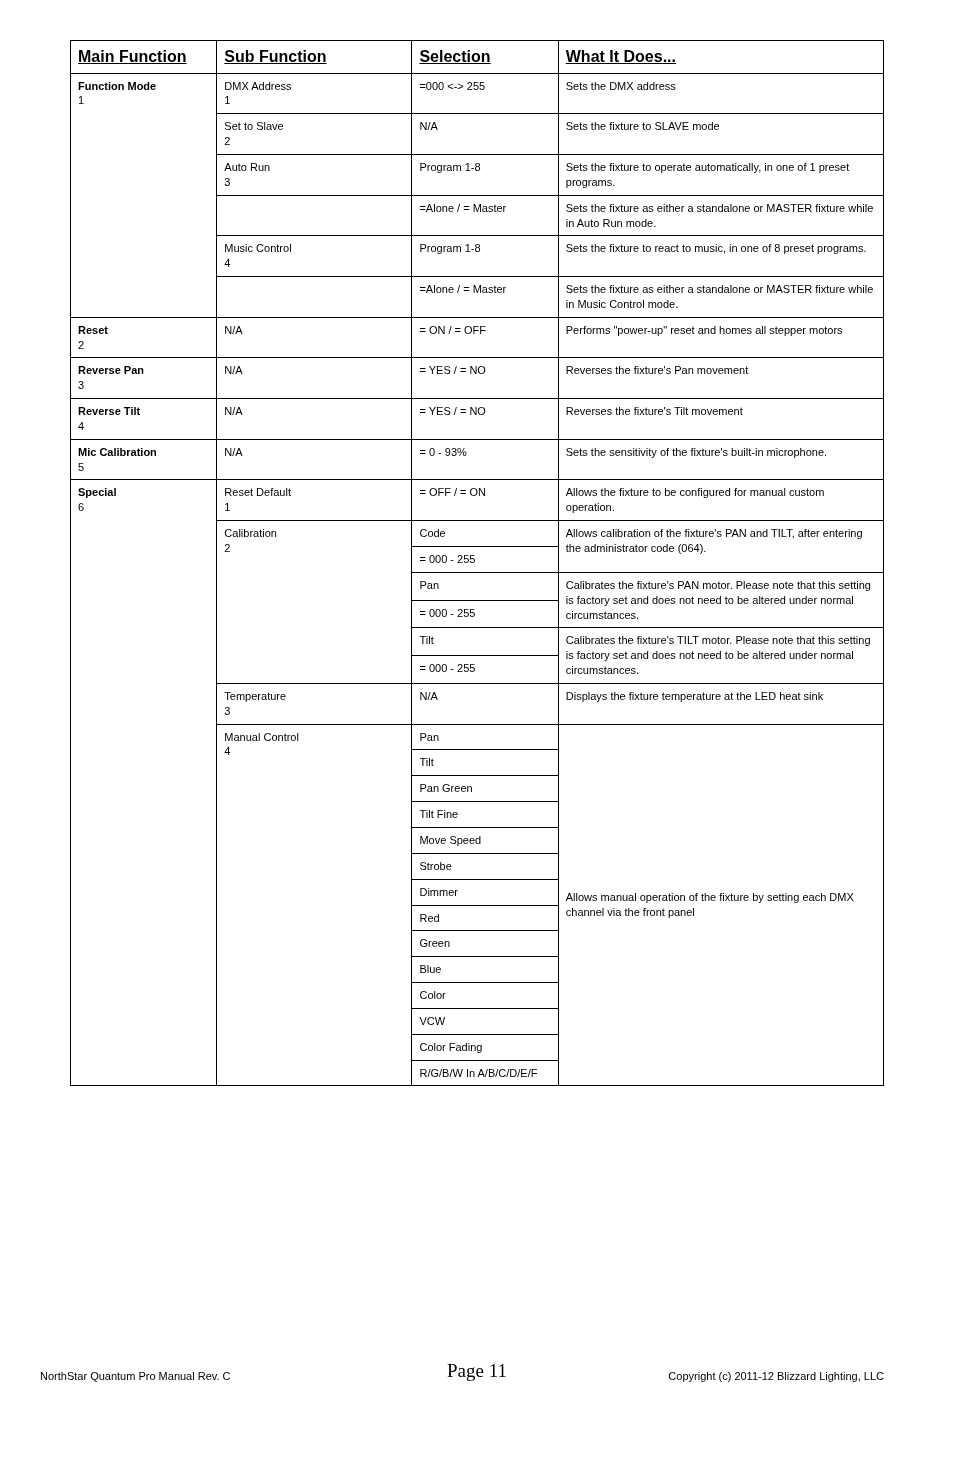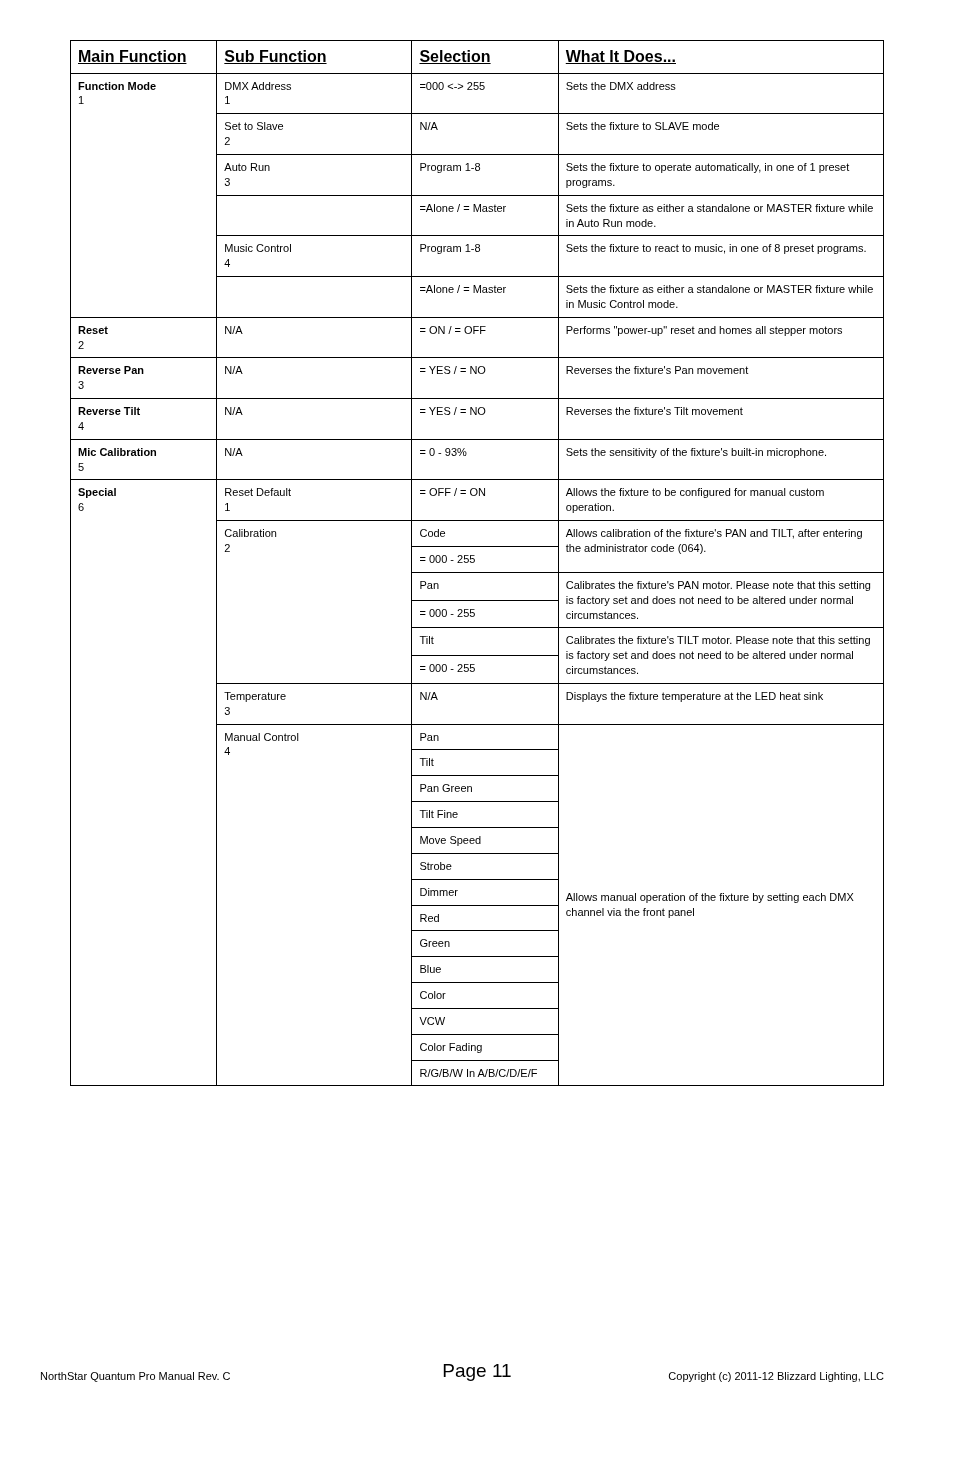--- a/index.html
+++ b/index.html
@@ -52,20 +52,21 @@
     display: flex;
     justify-content: space-between;
     align-items: flex-end;
     font-size: 11px;
   }
   .footer .center {
     position: absolute;
     left: 0; right: 0;
     text-align: center;
     font-size: 19px;
+    font-family: Liberation Serif, serif;
   }
   .footer .left, .footer .right { position: relative; z-index: 1; margin-top: 16px; }
 </style>
 </head>
 <body>
 
 <div class="page">
 
   <table class="menu">
     <colgroup>

